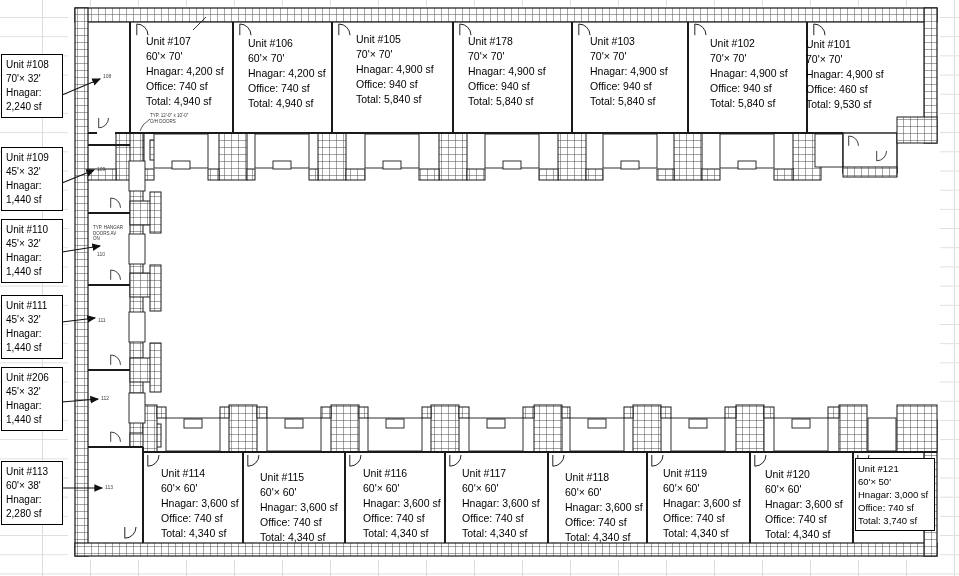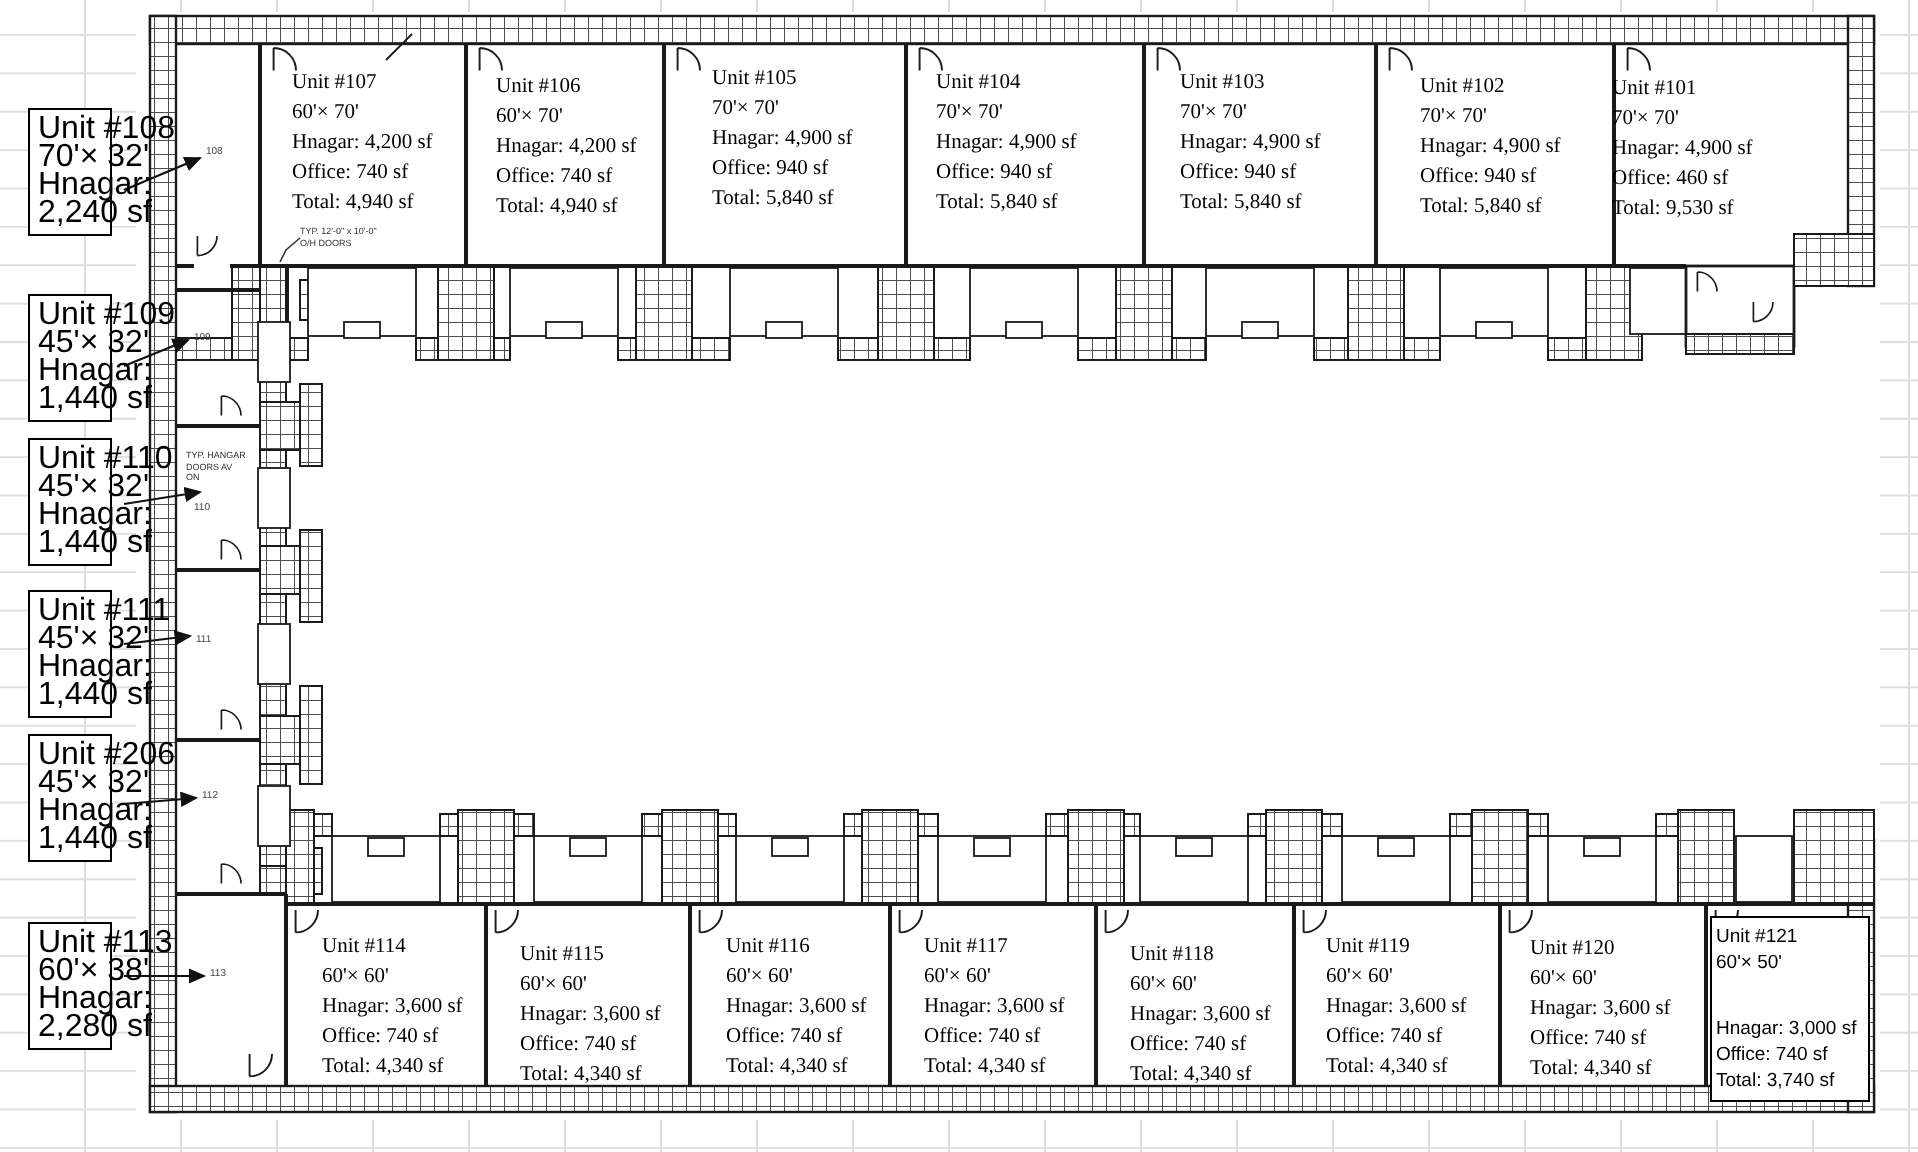--- a/index.html
+++ b/index.html
@@ -7,29 +7,29 @@
     position:relative;width:959px;height:576px;overflow:hidden;
     background-color:#ffffff;
     background-image:
       linear-gradient(to right,#dcdcdc 1px,transparent 1px),
       linear-gradient(to bottom,#dfdfdf 1px,transparent 1px);
     background-size:48px 100%,100% 19.2px;
     background-position:42px 0,0 17px;
     font-family:"Liberation Sans",sans-serif;
   }
   .plan-svg{position:absolute;left:0;top:0;}
-  .ulabel{position:absolute;font-size:10.5px;line-height:15px;color:#000;white-space:nowrap;font-family:Liberation Serif, serif;}
+  .ulabel{position:absolute;font-size:10.5px;line-height:15px;color:#000;white-space:nowrap;}
   .ulabel span{display:block;}
-  .callout{position:absolute;left:14px;width:42px;box-sizing:border-box;background:#fff;
-    border:1.6px solid #000;padding:3px 4px;font-size:16px;line-height:14px;color:#000;}
+  .callout{position:absolute;left:1px;width:62px;box-sizing:border-box;background:#fff;
+    border:1.6px solid #000;padding:3px 4px;font-size:10px;line-height:14px;color:#000;}
   .callout span{display:block;white-space:nowrap;}
   .boxed121{position:absolute;left:855px;top:458px;width:80px;box-sizing:border-box;background:#fff;
     border:1.5px solid #000;padding:3px 2px;font-size:9.5px;line-height:13px;color:#000;}
   .boxed121 span{display:block;}
-  .boxed121 .wrapline{white-space:normal;margin-top:20px;}
+  .boxed121 .wrapline{white-space:normal;}
   .ref{position:absolute;font-size:5px;line-height:5px;color:#444;white-space:nowrap;}
   .note{position:absolute;font-size:4.5px;line-height:5.5px;color:#333;white-space:nowrap;}
   .note span{display:block;}
 </style>
 </head>
 <body>
 
 <div class="sheet">
 
   <svg class="plan-svg" width="959" height="576" viewBox="0 0 959 576">
@@ -262,21 +262,21 @@
     <span>Total: 4,940 sf</span>
   </div>
   <div class="ulabel" style="left:356px;top:32px">
     <span>Unit #105</span>
     <span>70'× 70'</span>
     <span>Hnagar: 4,900 sf</span>
     <span>Office: 940 sf</span>
     <span>Total: 5,840 sf</span>
   </div>
   <div class="ulabel" style="left:468px;top:34px">
-    <span>Unit #104</span>
+    <span>Unit #178</span>
     <span>70'× 70'</span>
     <span>Hnagar: 4,900 sf</span>
     <span>Office: 940 sf</span>
     <span>Total: 5,840 sf</span>
   </div>
   <div class="ulabel" style="left:590px;top:34px">
     <span>Unit #103</span>
     <span>70'× 70'</span>
     <span>Hnagar: 4,900 sf</span>
     <span>Office: 940 sf</span>

